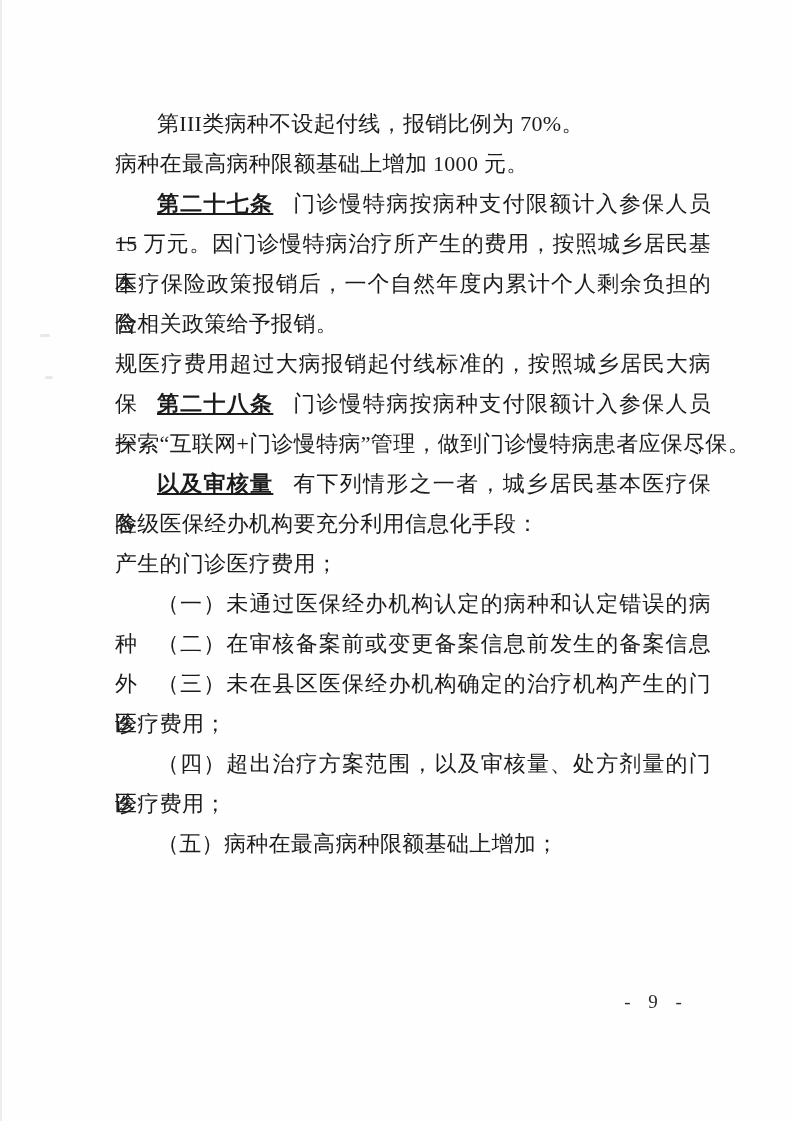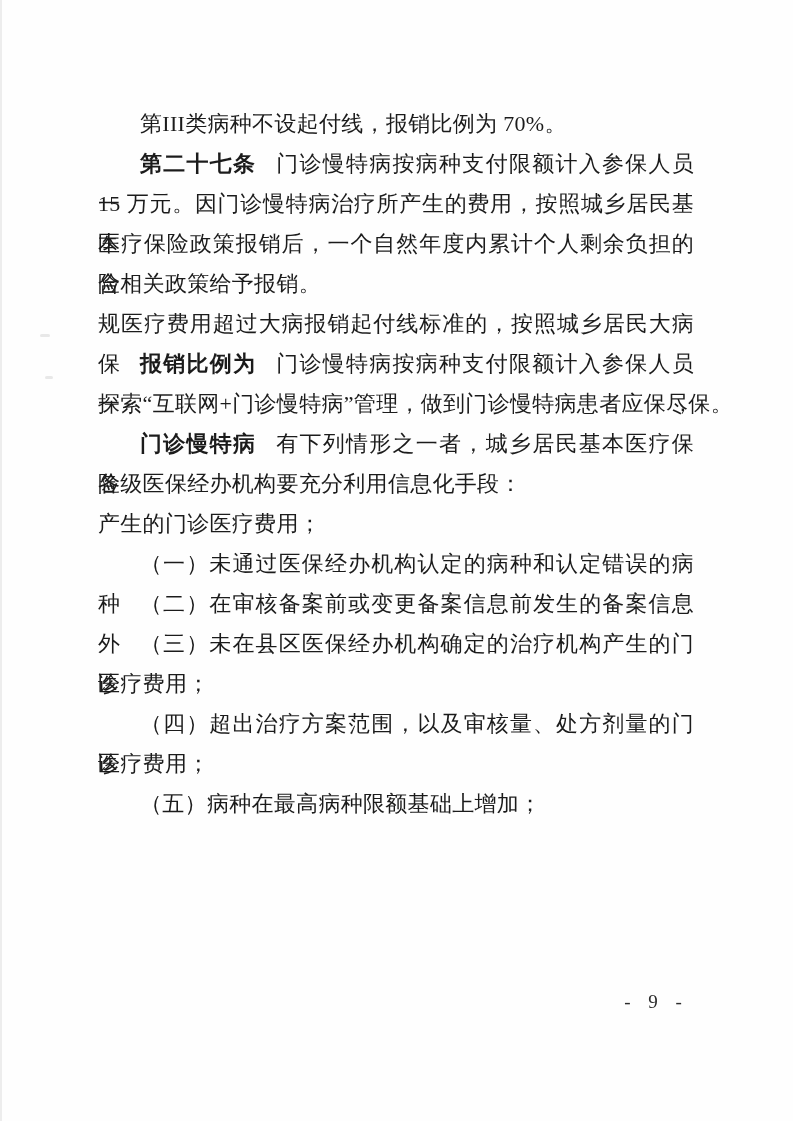--- a/index.html
+++ b/index.html
@@ -30,21 +30,21 @@
     position: absolute;
     background: #dedede;
     border-radius: 2px;
     opacity: 0.7;
   }
   .speck.s1 { left: 40px; top: 334px; width: 10px; height: 3px; }
   .speck.s2 { left: 45px; top: 376px; width: 8px;  height: 3px; }
 
   .text-block {
     position: absolute;
-    left: 98px;
+    left: 115px;
     top: 104px;
     width: 596px;
   }
   .line {
     font-size: 22px;
     line-height: 40px;
     height: 40px;
     color: #1b1b1b;
     text-align: left;
     white-space: nowrap;
@@ -54,20 +54,21 @@
     white-space: normal;
     text-align: justify;
     text-align-last: justify;
   }
   .line.indent {
     text-indent: 42px;
   }
   .head {
     font-weight: 700;
     margin-right: 20px;
+    text-decoration: underline;
   }
   .page-number {
     position: absolute;
     top: 991px;
     left: 610px;
     width: 90px;
     font-size: 19px;
     color: #2c2c2c;
     letter-spacing: 4px;
     word-spacing: 5px;
@@ -77,28 +78,29 @@
 </head>
 <body>
 
 <div class="page">
   <div class="scan-edge"></div>
   <div class="speck s1"></div>
   <div class="speck s2"></div>
 
   <main class="text-block" id="text-block">
       <div class="line indent"><span>第III类病种不设起付线，报销比例为 70%。</span></div>
+      <div class="line"><span>病种在最高病种限额基础上增加 1000 元。</span></div>
       <div class="line indent justify"><span class="head">第二十七条</span><span>门诊慢特病按病种支付限额计入参保人员一</span></div>
       <div class="line justify"><span>15 万元。因门诊慢特病治疗所产生的费用，按照城乡居民基本</span></div>
       <div class="line justify"><span>医疗保险政策报销后，一个自然年度内累计个人剩余负担的合</span></div>
       <div class="line"><span>险相关政策给予报销。</span></div>
       <div class="line justify"><span>规医疗费用超过大病报销起付线标准的，按照城乡居民大病保</span></div>
-      <div class="line indent justify"><span class="head">报销比例为</span><span>门诊慢特病按病种支付限额计入参保人员一，</span></div>
+      <div class="line indent justify"><span class="head">第二十八条</span><span>门诊慢特病按病种支付限额计入参保人员一，</span></div>
       <div class="line"><span>探索“互联网+门诊慢特病”管理，做到门诊慢特病患者应保尽保。</span></div>
-      <div class="line indent justify"><span class="head">门诊慢特病</span><span>有下列情形之一者，城乡居民基本医疗保险</span></div>
+      <div class="line indent justify"><span class="head">以及审核量</span><span>有下列情形之一者，城乡居民基本医疗保险</span></div>
       <div class="line"><span>各级医保经办机构要充分利用信息化手段：</span></div>
       <div class="line"><span>产生的门诊医疗费用；</span></div>
       <div class="line indent justify"><span>（一）未通过医保经办机构认定的病种和认定错误的病种</span></div>
       <div class="line indent justify"><span>（二）在审核备案前或变更备案信息前发生的备案信息外</span></div>
       <div class="line indent justify"><span>（三）未在县区医保经办机构确定的治疗机构产生的门诊</span></div>
       <div class="line"><span>医疗费用；</span></div>
       <div class="line indent justify"><span>（四）超出治疗方案范围，以及审核量、处方剂量的门诊</span></div>
       <div class="line"><span>医疗费用；</span></div>
       <div class="line indent"><span>（五）病种在最高病种限额基础上增加；</span></div>
     </main>

